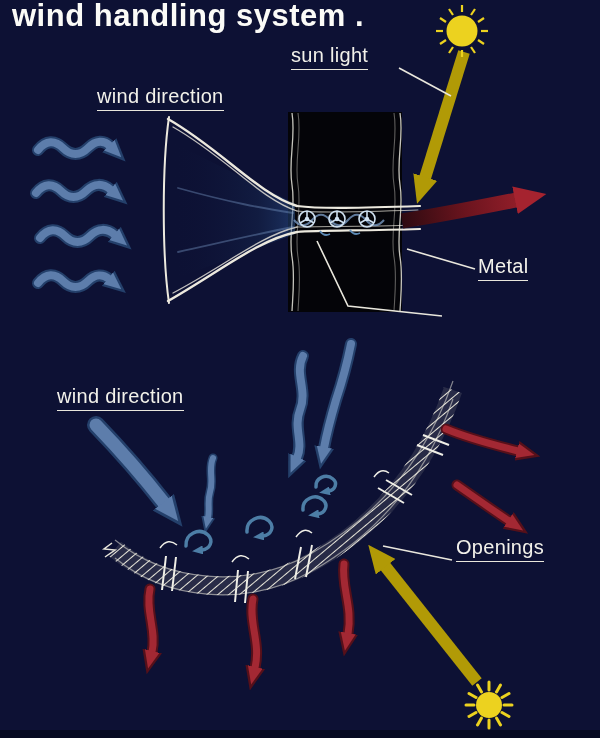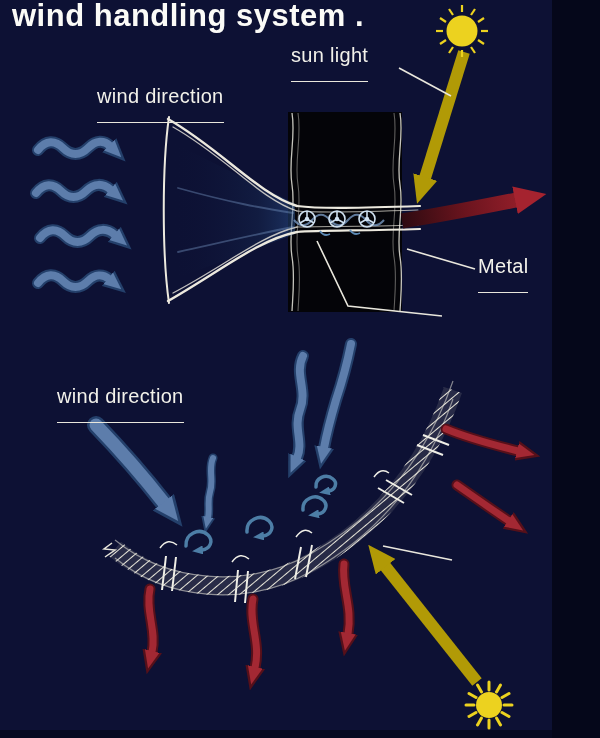--- a/index.html
+++ b/index.html
@@ -1,27 +1,27 @@
 <!DOCTYPE html>
 <html><head>
 <meta charset="utf-8">
 <style>
   html,body{margin:0;padding:0;background:#05071a;}
   .canvas{
-    position:relative;width:552px;height:738px;overflow:hidden;
+    position:relative;width:600px;height:738px;overflow:hidden;
     background:#0d1134;
     font-family:"Liberation Sans",sans-serif;
   }
   svg{position:absolute;left:0;top:0;}
   .label{
     position:absolute;color:#f2f1ea;font-size:20px;line-height:1.15;
     white-space:nowrap;letter-spacing:.3px;
   }
   .label .ul{
-    display:inline-block;border-bottom:1.7px solid #e9e7dc;padding-bottom:14px;
+    display:inline-block;border-bottom:1.7px solid #e9e7dc;padding-bottom:2px;
   }
   .title{
     position:absolute;left:12px;top:-2px;color:#fbfbf7;
     font-size:31px;font-weight:700;letter-spacing:.5px;white-space:nowrap;
   }
   .bottom-strip{position:absolute;left:0;bottom:0;width:600px;height:8px;background:#070a22;}
 </style>
 </head>
 <body>
 
@@ -272,16 +272,19 @@
 
 <div class="label" style="left:478px;top:255px;">
   <span class="ul">Metal</span>
 </div>
 
 
 <div class="label" style="left:57px;top:385px;">
   <span class="ul">wind direction</span>
 </div>
 
+<div class="label" style="left:456px;top:536px;">
+  <span class="ul">Openings</span>
+</div>
 
 <div class="bottom-strip"></div>
 
 </div>
 
 </body></html>

